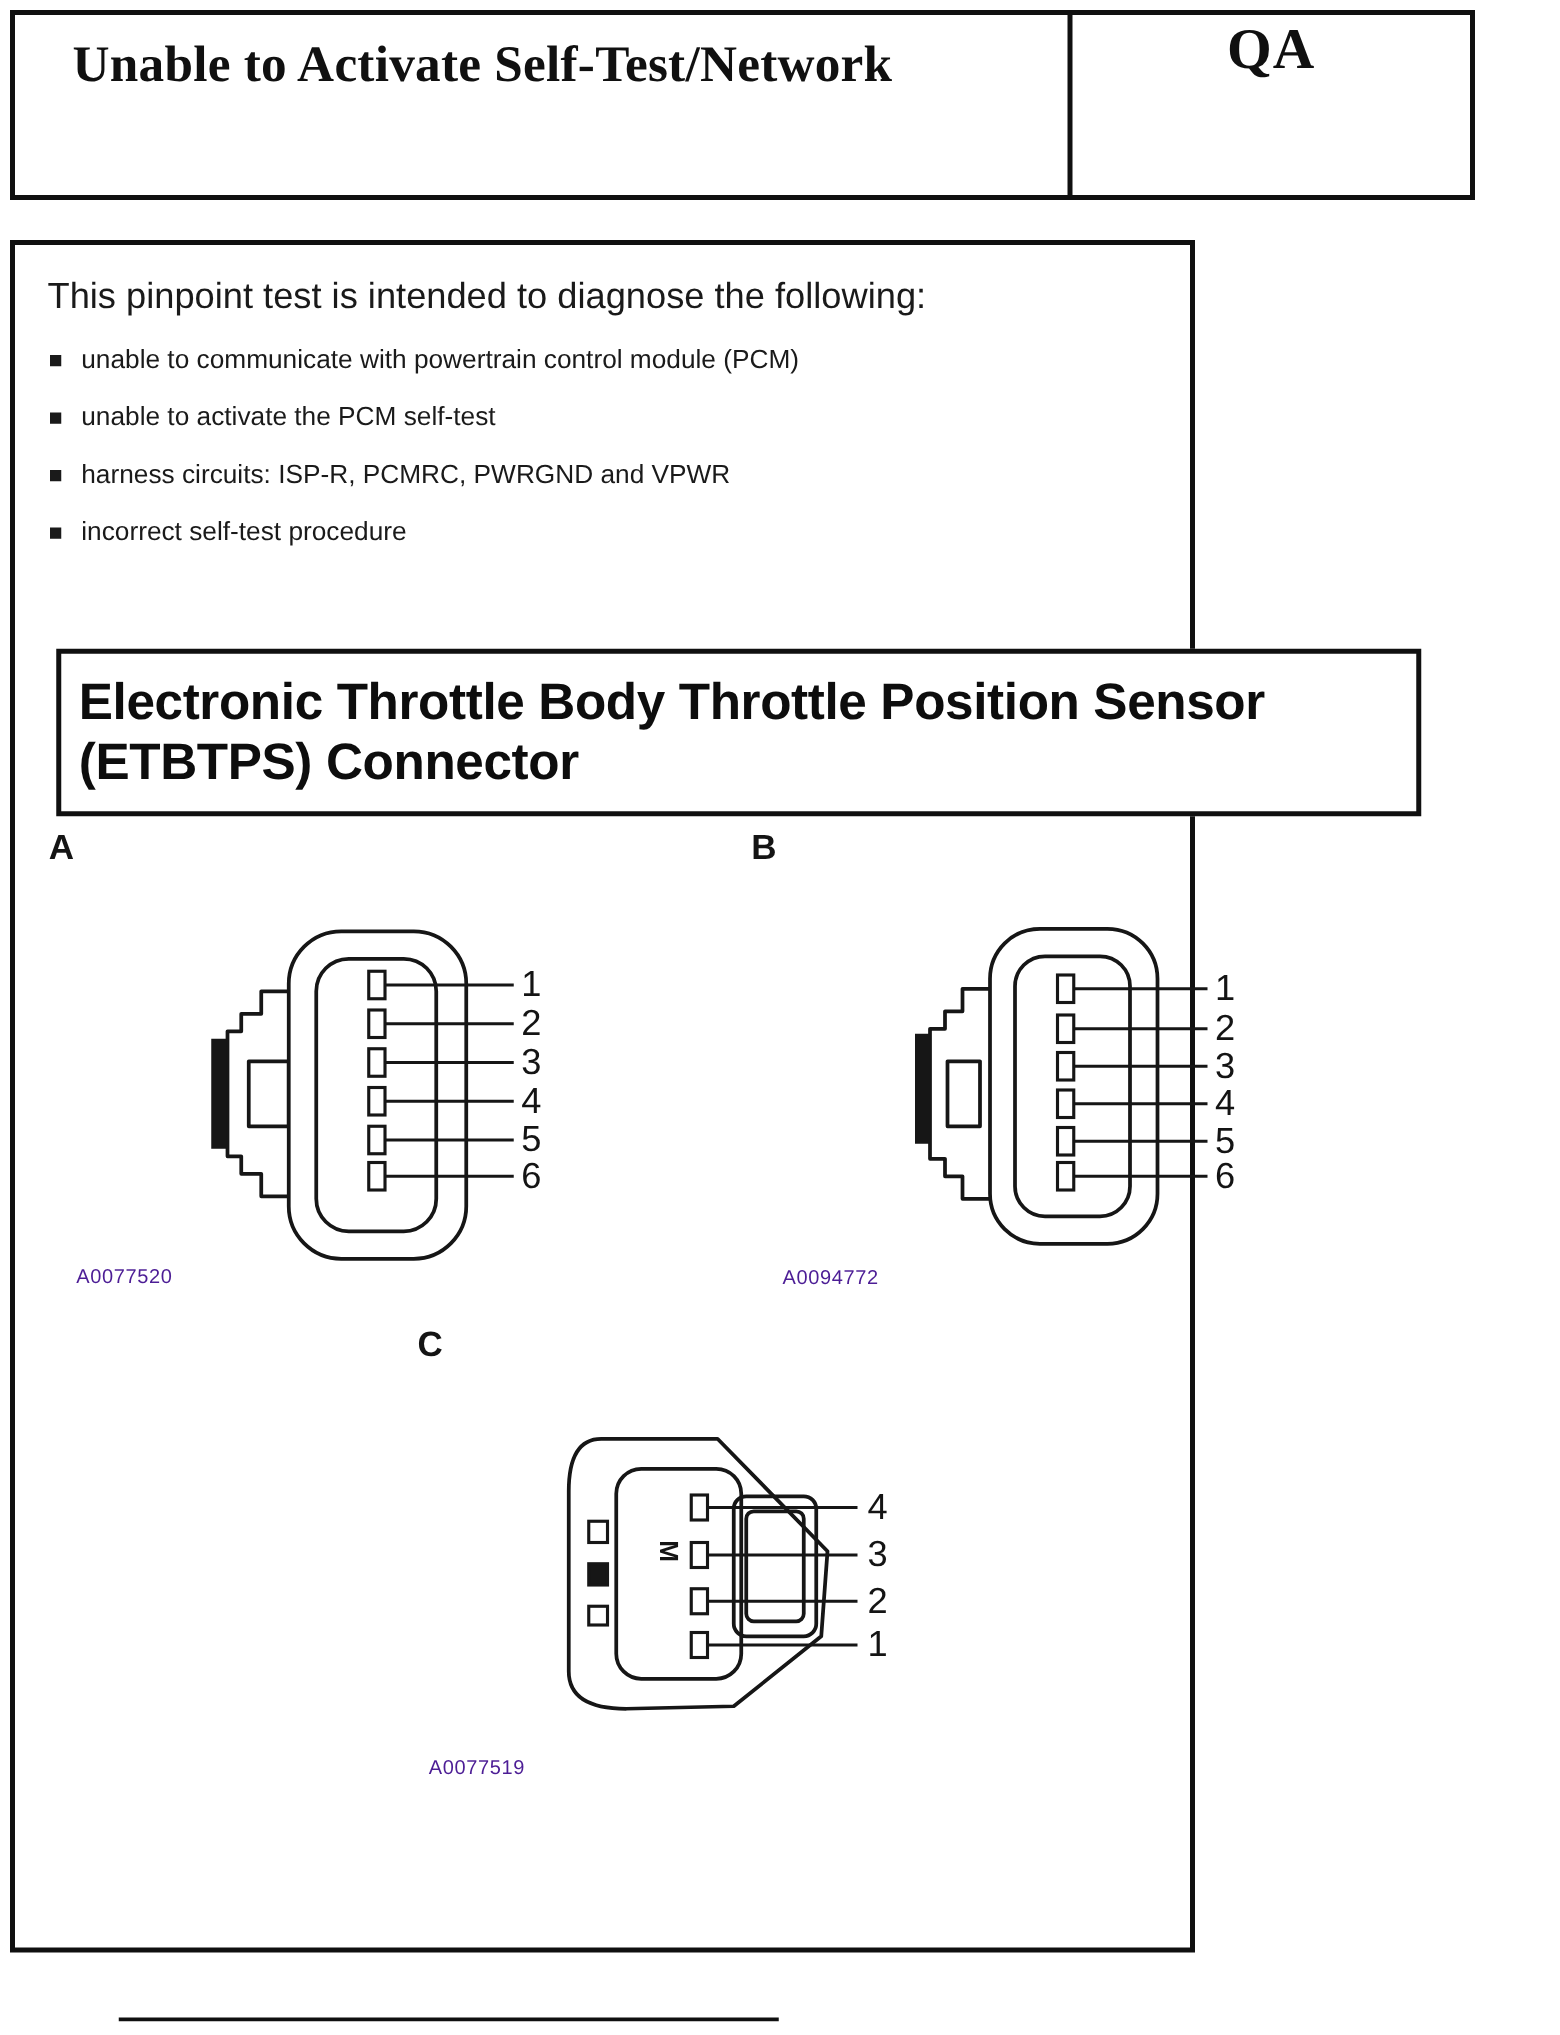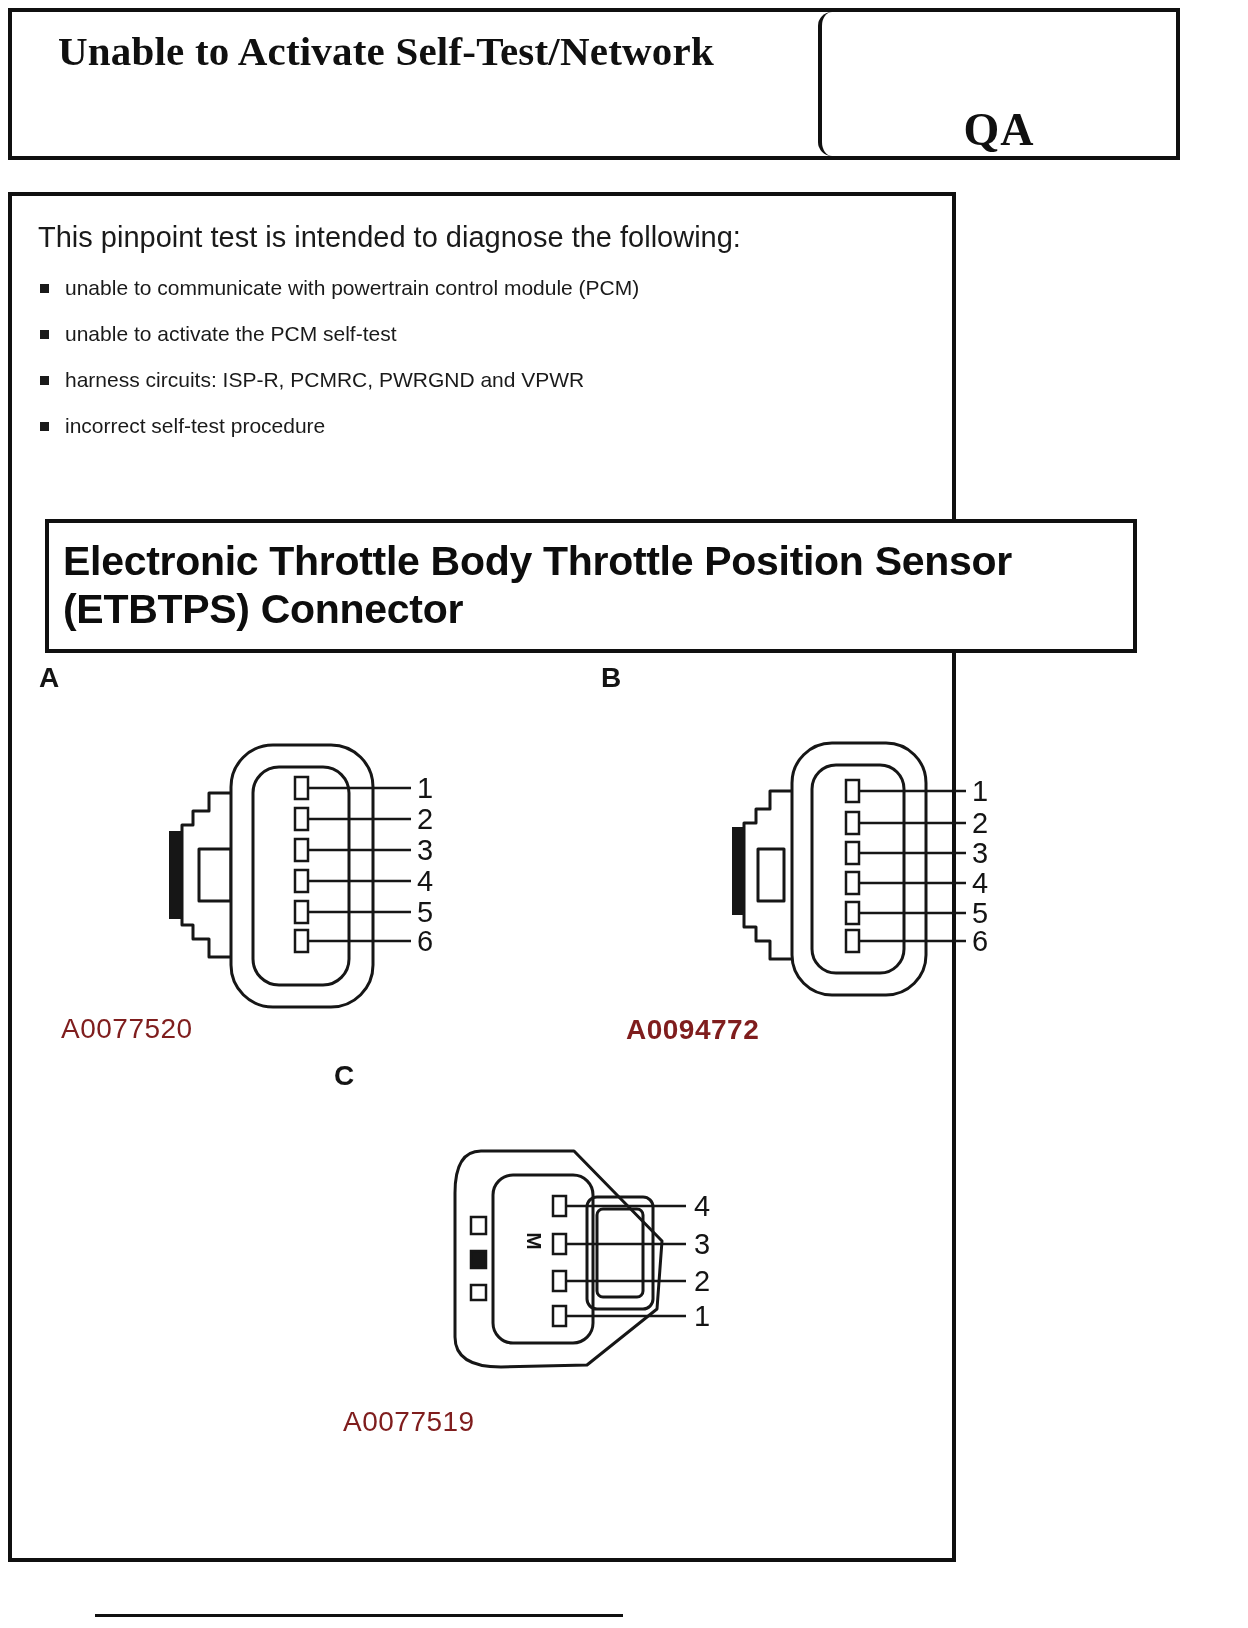--- a/index.html
+++ b/index.html
@@ -28,23 +28,23 @@
     display:block;
     white-space:nowrap;
     font-family:"Liberation Serif", serif;
     font-weight:bold;
     font-size:41px;
     line-height:46px;
     letter-spacing:0.2px;
     color:#101010;
   }
   .header-code-cell {
-    width:358px;
+    width:322px;
     border-left:4px solid #101010;
-    display:flex; align-items:flex-end; justify-content:center;border-radius:14px;
+    display:flex; align-items:flex-start; justify-content:center;
   }
   .header-code-cell .code {
     font-family:"Liberation Serif", serif;
     font-weight:bold;
     font-size:46px;
     letter-spacing:1px;
     color:#101010;
   }
   
   .content-box {
@@ -91,24 +91,24 @@
   
   .diagram-label {
     position:absolute;
     font-weight:bold; font-size:28px; color:#141414;
   }
   .label-a { left:27px;  top:466px; }
   .label-b { left:589px; top:466px; }
   .label-c { left:322px; top:864px; }
   .figure-id {
     position:absolute;
-    font-size:28px; color:#7f1d1d; letter-spacing:0.5px;
+    font-size:16px; color:#4c1d95; letter-spacing:0.5px;
   }
   .fig-a { left:49px;  top:817px; }
-  .fig-b { left:614px; top:818px;font-weight:bold; }
+  .fig-b { left:614px; top:818px; }
   .fig-c { left:331px; top:1210px; }
   .diagram {
     position:absolute;
   }
   .diag-a { left:137px; top:535px; width:330px; height:290px; }
   .diag-b { left:702px; top:535px; width:330px; height:290px; }
   .diag-c { left:429px; top:935px; width:330px; height:270px; }
   .connector-svg { position:absolute; left:0; top:0; }
   .pin-num {
     position:absolute;

